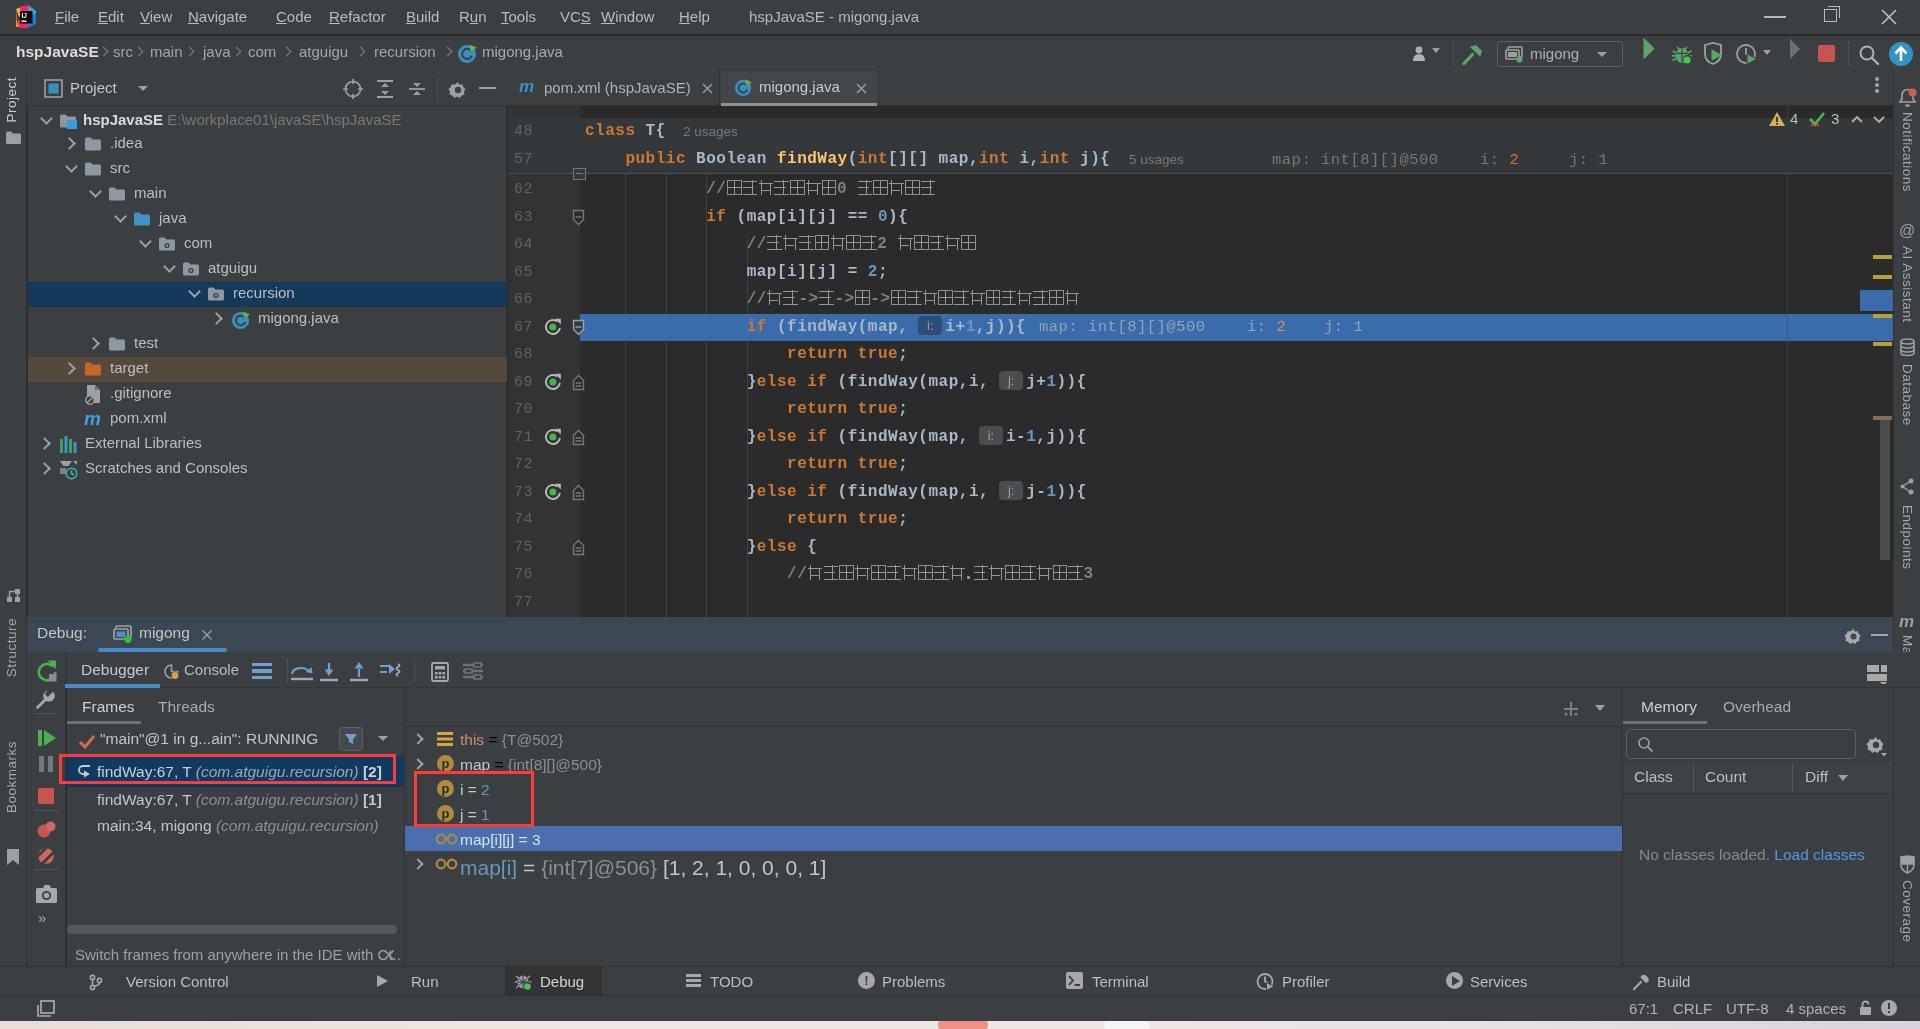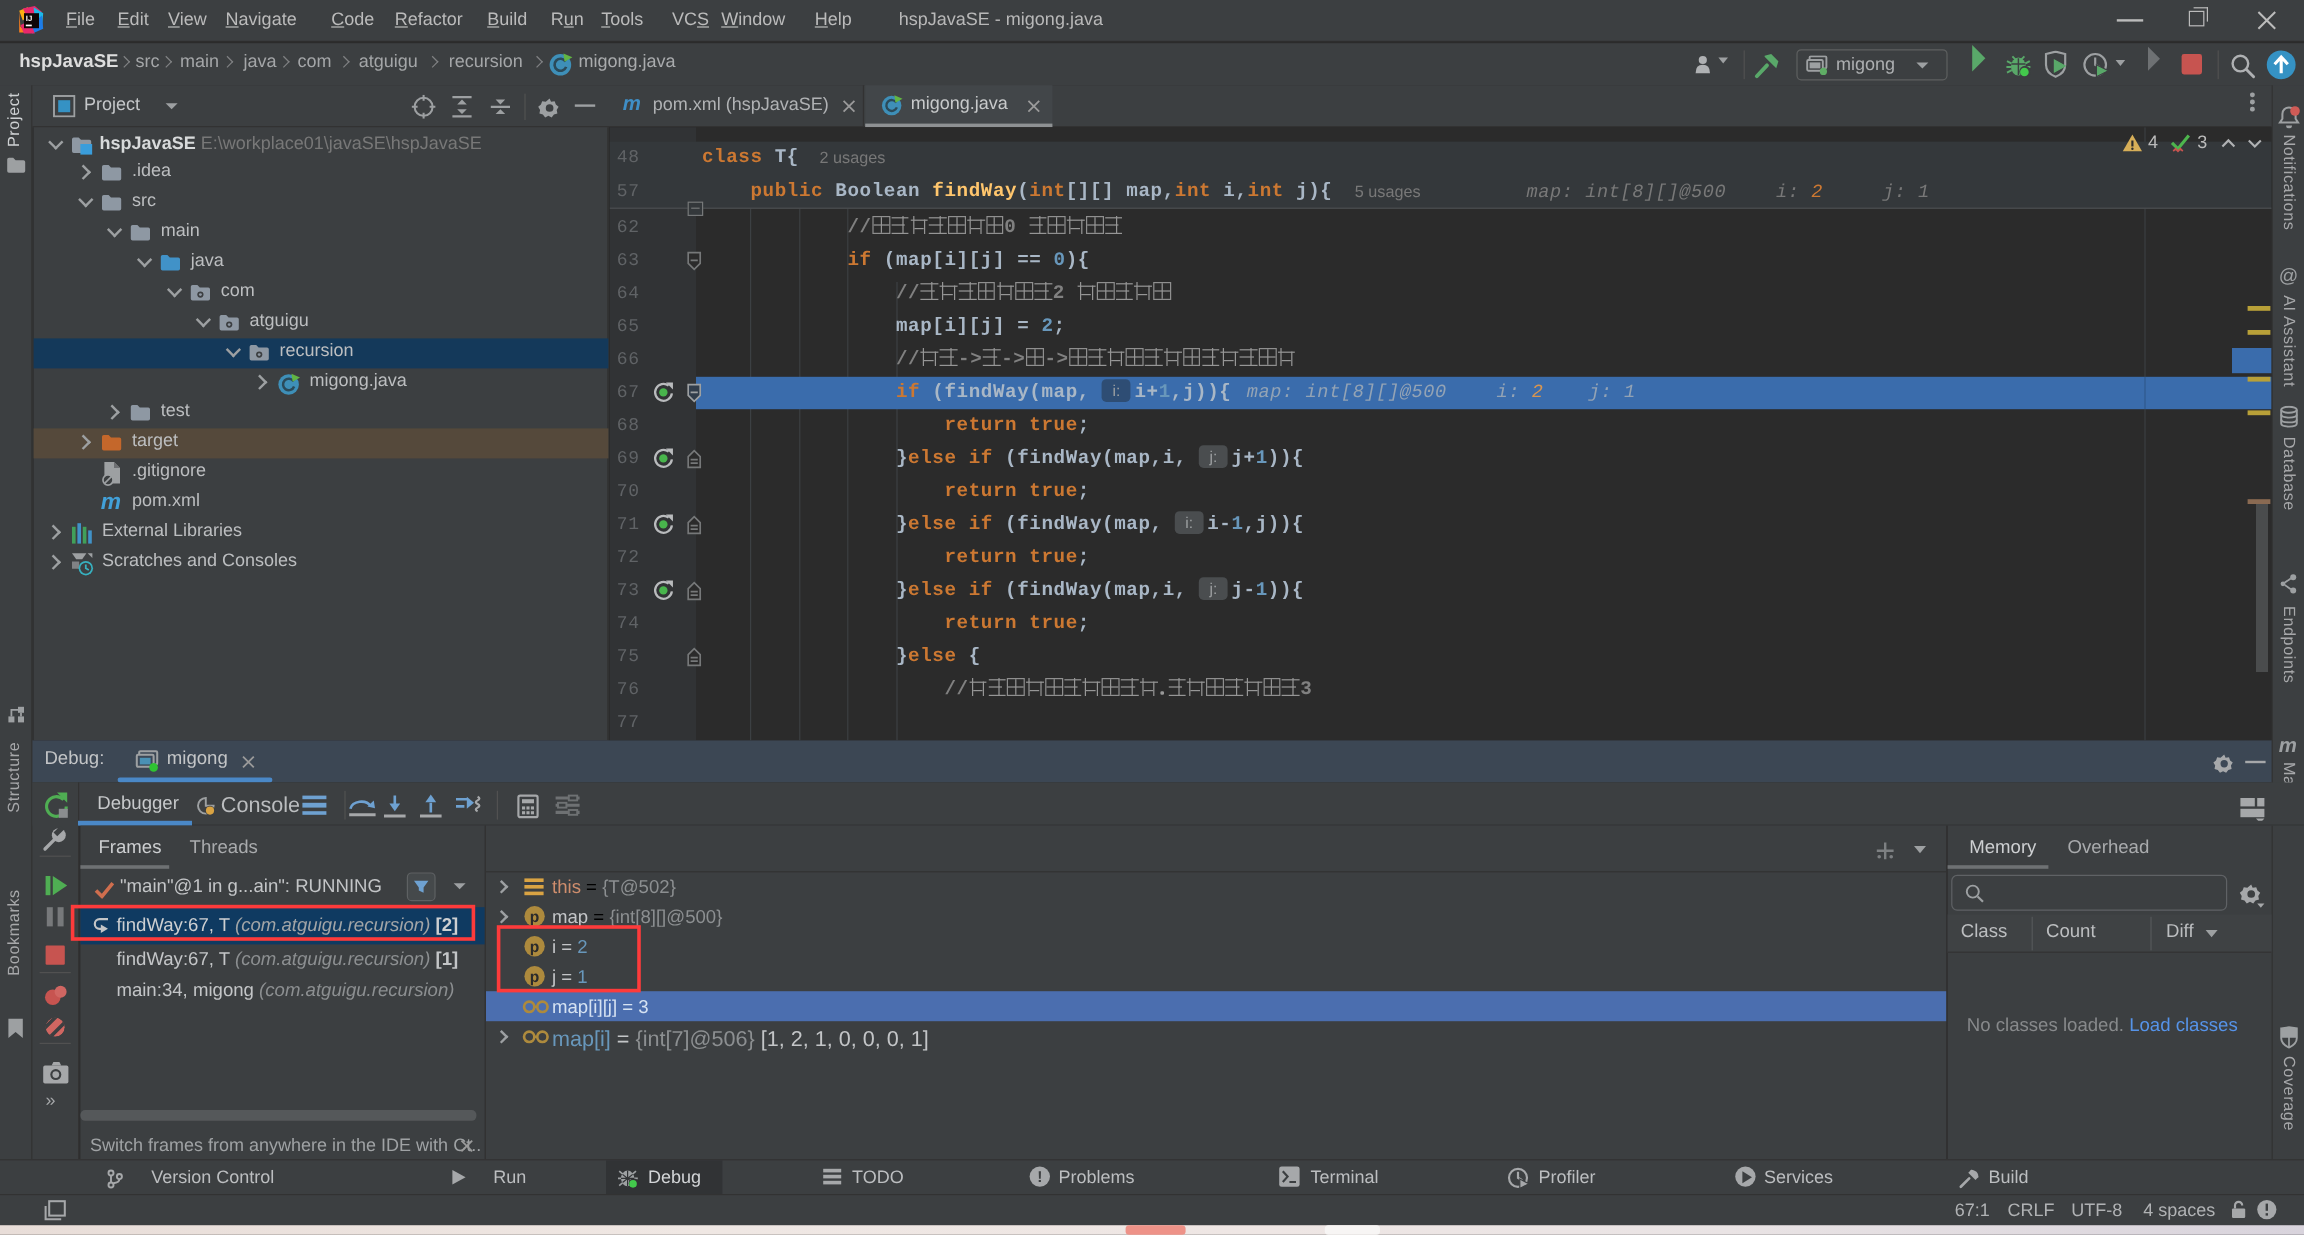--- a/index.html
+++ b/index.html
@@ -10,21 +10,21 @@
 .num{position:absolute;left:493px;width:39px;text-align:right;height:27.5px;line-height:27.5px;color:#606366;font-family:"Liberation Mono",monospace;font-size:15px;letter-spacing:.5px}
 .k{display:inline-block;width:14.7px;height:15.5px;margin:0 .55px;vertical-align:-2px;position:relative}
 .k1{background:linear-gradient(#969696,#969696) 50% 0/1.2px 100% no-repeat,linear-gradient(#969696,#969696) 0 50%/100% 1.2px no-repeat;border:1.2px solid #8f8f8f}
 .k2{background:linear-gradient(#969696,#969696) 0 1px/100% 1.2px no-repeat,linear-gradient(#969696,#969696) 0 7px/80% 1.2px no-repeat,linear-gradient(#969696,#969696) 0 14px/100% 1.2px no-repeat,linear-gradient(#969696,#969696) 65% 0/1.2px 100% no-repeat}
 .k3{background:linear-gradient(#969696,#969696) 2px 0/1.2px 100% no-repeat,linear-gradient(#969696,#969696) 0 3px/100% 1.2px no-repeat,linear-gradient(#969696,#969696) 45% 10px/55% 1.2px no-repeat,linear-gradient(#969696,#969696) 85% 3px/1.2px 85% no-repeat}
 .bchev{position:absolute;top:12px;width:7px;height:7px;border-top:1.5px solid #808284;border-right:1.5px solid #808284;transform:rotate(45deg)}
 .vtext{position:absolute;writing-mode:vertical-rl;color:#a7a8aa;font-size:13.5px;letter-spacing:.5px}
 .vtextL{position:absolute;writing-mode:vertical-rl;transform:rotate(180deg);color:#a7a8aa;font-size:13.5px;letter-spacing:.5px}
 .ln{left:77px}
 .num{left:0;width:25px}
-.hint{font-style:italic;font-weight:400;height:27.5px;line-height:27.5px;font-size:15.5px}
+.hint{font-weight:400;height:27.5px;line-height:27.5px;font-size:15.5px}
 .hb{display:inline-block;width:24px;height:19px;line-height:19px;border-radius:4px;background:#4a4d4f;color:#9da0a2;font-size:13px;font-weight:400;font-style:normal;text-align:center;font-family:"Liberation Sans",sans-serif;vertical-align:1px;margin-right:3px;letter-spacing:0}
 .hb2{background:#2e4d74}
 .kc{width:7px!important}
 .kc:after{content:"";position:absolute;left:1px;bottom:1px;width:3px;height:3px;background:#989898;border-radius:1px}
 </style></head>
 <body>
 
 <div class="ab" style="left:0;top:0;width:1920px;height:35px;background:#3c3f41;border-bottom:1px solid #2d2d2d">
 <svg class="ab" style="left:15px;top:5px" width="22" height="24" viewBox="0 0 22 24">
       <polygon points="1,4 8,1 12,6 4,12" fill="#fcae12"></polygon>
@@ -523,21 +523,21 @@
       </svg></div>
 <div class="ab" style="left:38px;top:292px;color:#a6a8aa;font-size:15px;letter-spacing:1px">»</div>
 
 <span class="ab" style="left:81px;top:44px;font-size:15.5px;color:#c7c9cb">Debugger</span>
 <div class="ab" style="left:65px;top:67px;width:95px;height:3.5px;background:#4a88c7"></div>
 <svg class="ab" style="left:163px;top:46px" width="17" height="17" viewBox="0 0 17 17">
       <path d="M8.5 2 a6.5 6.5 0 1 0 6.5 6.5 l-6.5 0 z" fill="none" stroke="#9da0a2" stroke-width="1.6"></path>
       <circle cx="12" cy="12.5" r="4" fill="#3c3f41"></circle>
       <circle cx="12" cy="12.5" r="3.4" fill="#d9a343"></circle>
     </svg>
-<span class="ab" style="left:184px;top:44px;font-size:18px;color:#bbbdbf">Console</span>
+<span class="ab" style="left:184px;top:44px;font-size:15px;color:#bbbdbf">Console</span>
 <div class="ab" style="left:252px;top:46px;width:20px;height:16px;border-top:3.5px solid #6ea1d1;border-bottom:3.5px solid #6ea1d1">
       <div style="margin-top:3px;height:3.5px;background:#6ea1d1"></div>
     </div>
 <div class="ab" style="left:287px;top:42px;width:1px;height:24px;background:#515151"></div>
 <svg class="ab" style="left:288px;top:44px" width="28" height="22" viewBox="0 0 28 22">
       <path d="M4 13 A9 7 0 0 1 21 11" stroke="#6ea1d1" stroke-width="2.2" fill="none"></path>
       <path d="M23.5 6 l1 6.5 -6.3 -1.5 z" fill="#6ea1d1"></path>
       <path d="M3 18 h22" stroke="#a6a8aa" stroke-width="2.4"></path>
     </svg>
 <svg class="ab" style="left:318px;top:44px" width="22" height="22" viewBox="0 0 22 22">
@@ -632,21 +632,21 @@
       <circle cx="17" cy="7" r="4.3" fill="none" stroke="#ad8a3d" stroke-width="2.2"></circle>
       <path d="M10.3 7 h2.4" stroke="#ad8a3d" stroke-width="2.2"></path>
     </svg>
 <span class="ab" style="left:460px;top:214px;font-size:15.5px"><span style="color:#d5e2f2">map[i][j] = 3</span></span>
 <span class="ab" style="left:414px;top:243px;width:8px;height:8px;border-top:2px solid #9da0a2;border-right:2px solid #9da0a2;transform:rotate(45deg)"></span>
 <svg class="ab" style="left:435px;top:240px" width="24" height="14" viewBox="0 0 24 14">
       <circle cx="6" cy="7" r="4.3" fill="none" stroke="#ad8a3d" stroke-width="2.2"></circle>
       <circle cx="17" cy="7" r="4.3" fill="none" stroke="#ad8a3d" stroke-width="2.2"></circle>
       <path d="M10.3 7 h2.4" stroke="#ad8a3d" stroke-width="2.2"></path>
     </svg>
-<span class="ab" style="left:460px;top:239px;font-size:18px"><span style="color:#6897bb">map[i]</span><span style="color:#c3c5c7"> = </span><span style="color:#8c8f91">{int[7]@506}</span><span style="color:#c3c5c7"> [1, 2, 1, 0, 0, 0, 1]</span></span>
+<span class="ab" style="left:460px;top:239px;font-size:21px"><span style="color:#6897bb">map[i]</span><span style="color:#c3c5c7"> = </span><span style="color:#8c8f91">{int[7]@506}</span><span style="color:#c3c5c7"> [1, 2, 1, 0, 0, 0, 1]</span></span>
 <div class="ab" style="left:414px;top:154px;width:120px;height:56px;border:3.5px solid #fd3b3b"></div>
 <div class="ab" style="left:1622px;top:71px;width:1px;height:278px;background:#323232"></div>
 <span class="ab" style="left:1641px;top:81px;font-size:15.5px;color:#cdcfd1">Memory</span>
 <div class="ab" style="left:1623px;top:104px;width:84px;height:3px;background:#6e7173"></div>
 <span class="ab" style="left:1723px;top:81px;font-size:15.5px;color:#a9abad">Overhead</span>
 <div class="ab" style="left:1626px;top:112px;width:230px;height:30px;border:1.6px solid #5f6265;border-radius:5px"></div>
 <svg class="ab" style="left:1637px;top:119px" width="17" height="17" viewBox="0 0 17 17">
       <circle cx="7" cy="7" r="5" fill="none" stroke="#9da0a2" stroke-width="1.6"></circle>
       <path d="M11 11 L15.5 15.5" stroke="#9da0a2" stroke-width="1.8"></path>
     </svg>

